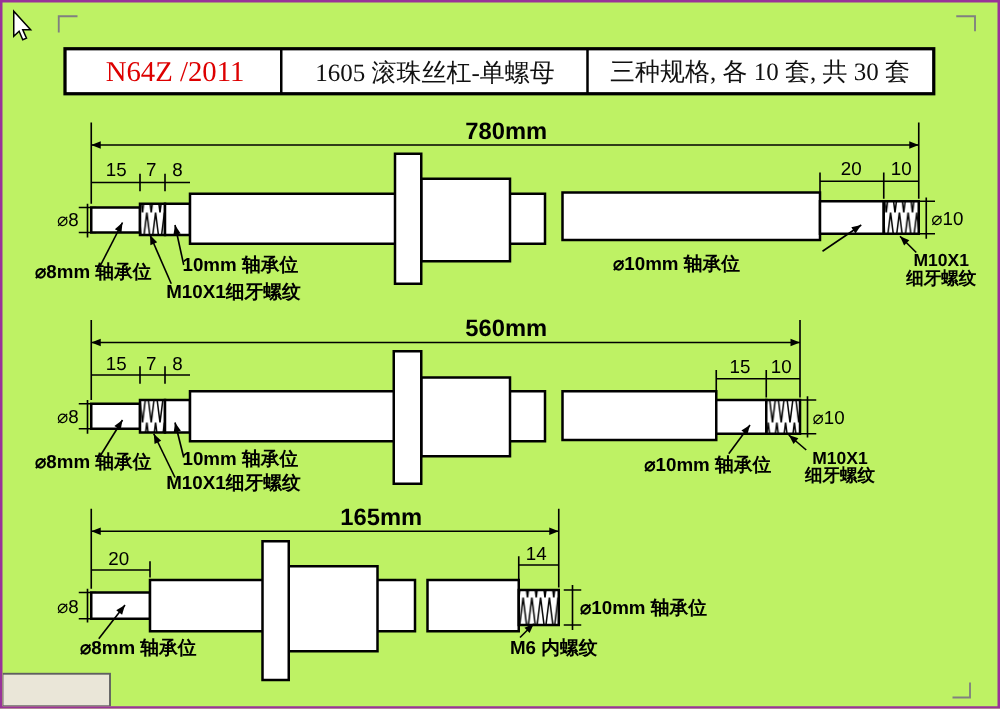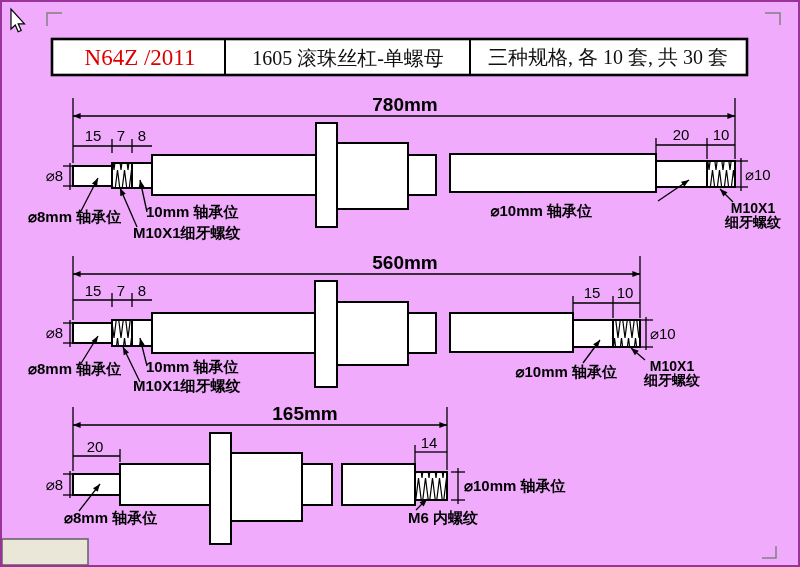--- a/index.html
+++ b/index.html
@@ -1,20 +1,20 @@
 <!DOCTYPE html>
 <html><head>
 <meta charset="utf-8">
 <style>
   html,body{margin:0;padding:0;}
   #screen{
     position:relative;
     width:800px;height:567px;
     box-sizing:border-box;
-    background:#f0abfc;
+    background:#bef264;
     border:2px solid #993399;
     overflow:hidden;
     font-family:"Liberation Sans", sans-serif;
   }
   svg{display:block;}
   .part{fill:#ffffff;stroke:#000000;stroke-width:2;}
   .dimline{stroke:#000000;stroke-width:1.3;fill:none;}
   .leader{stroke:#000000;stroke-width:1.3;fill:none;}
   .dim{font:15px "Liberation Sans", sans-serif;fill:#000;}
   .dimb{font:bold 19px "Liberation Sans", sans-serif;fill:#000;}

